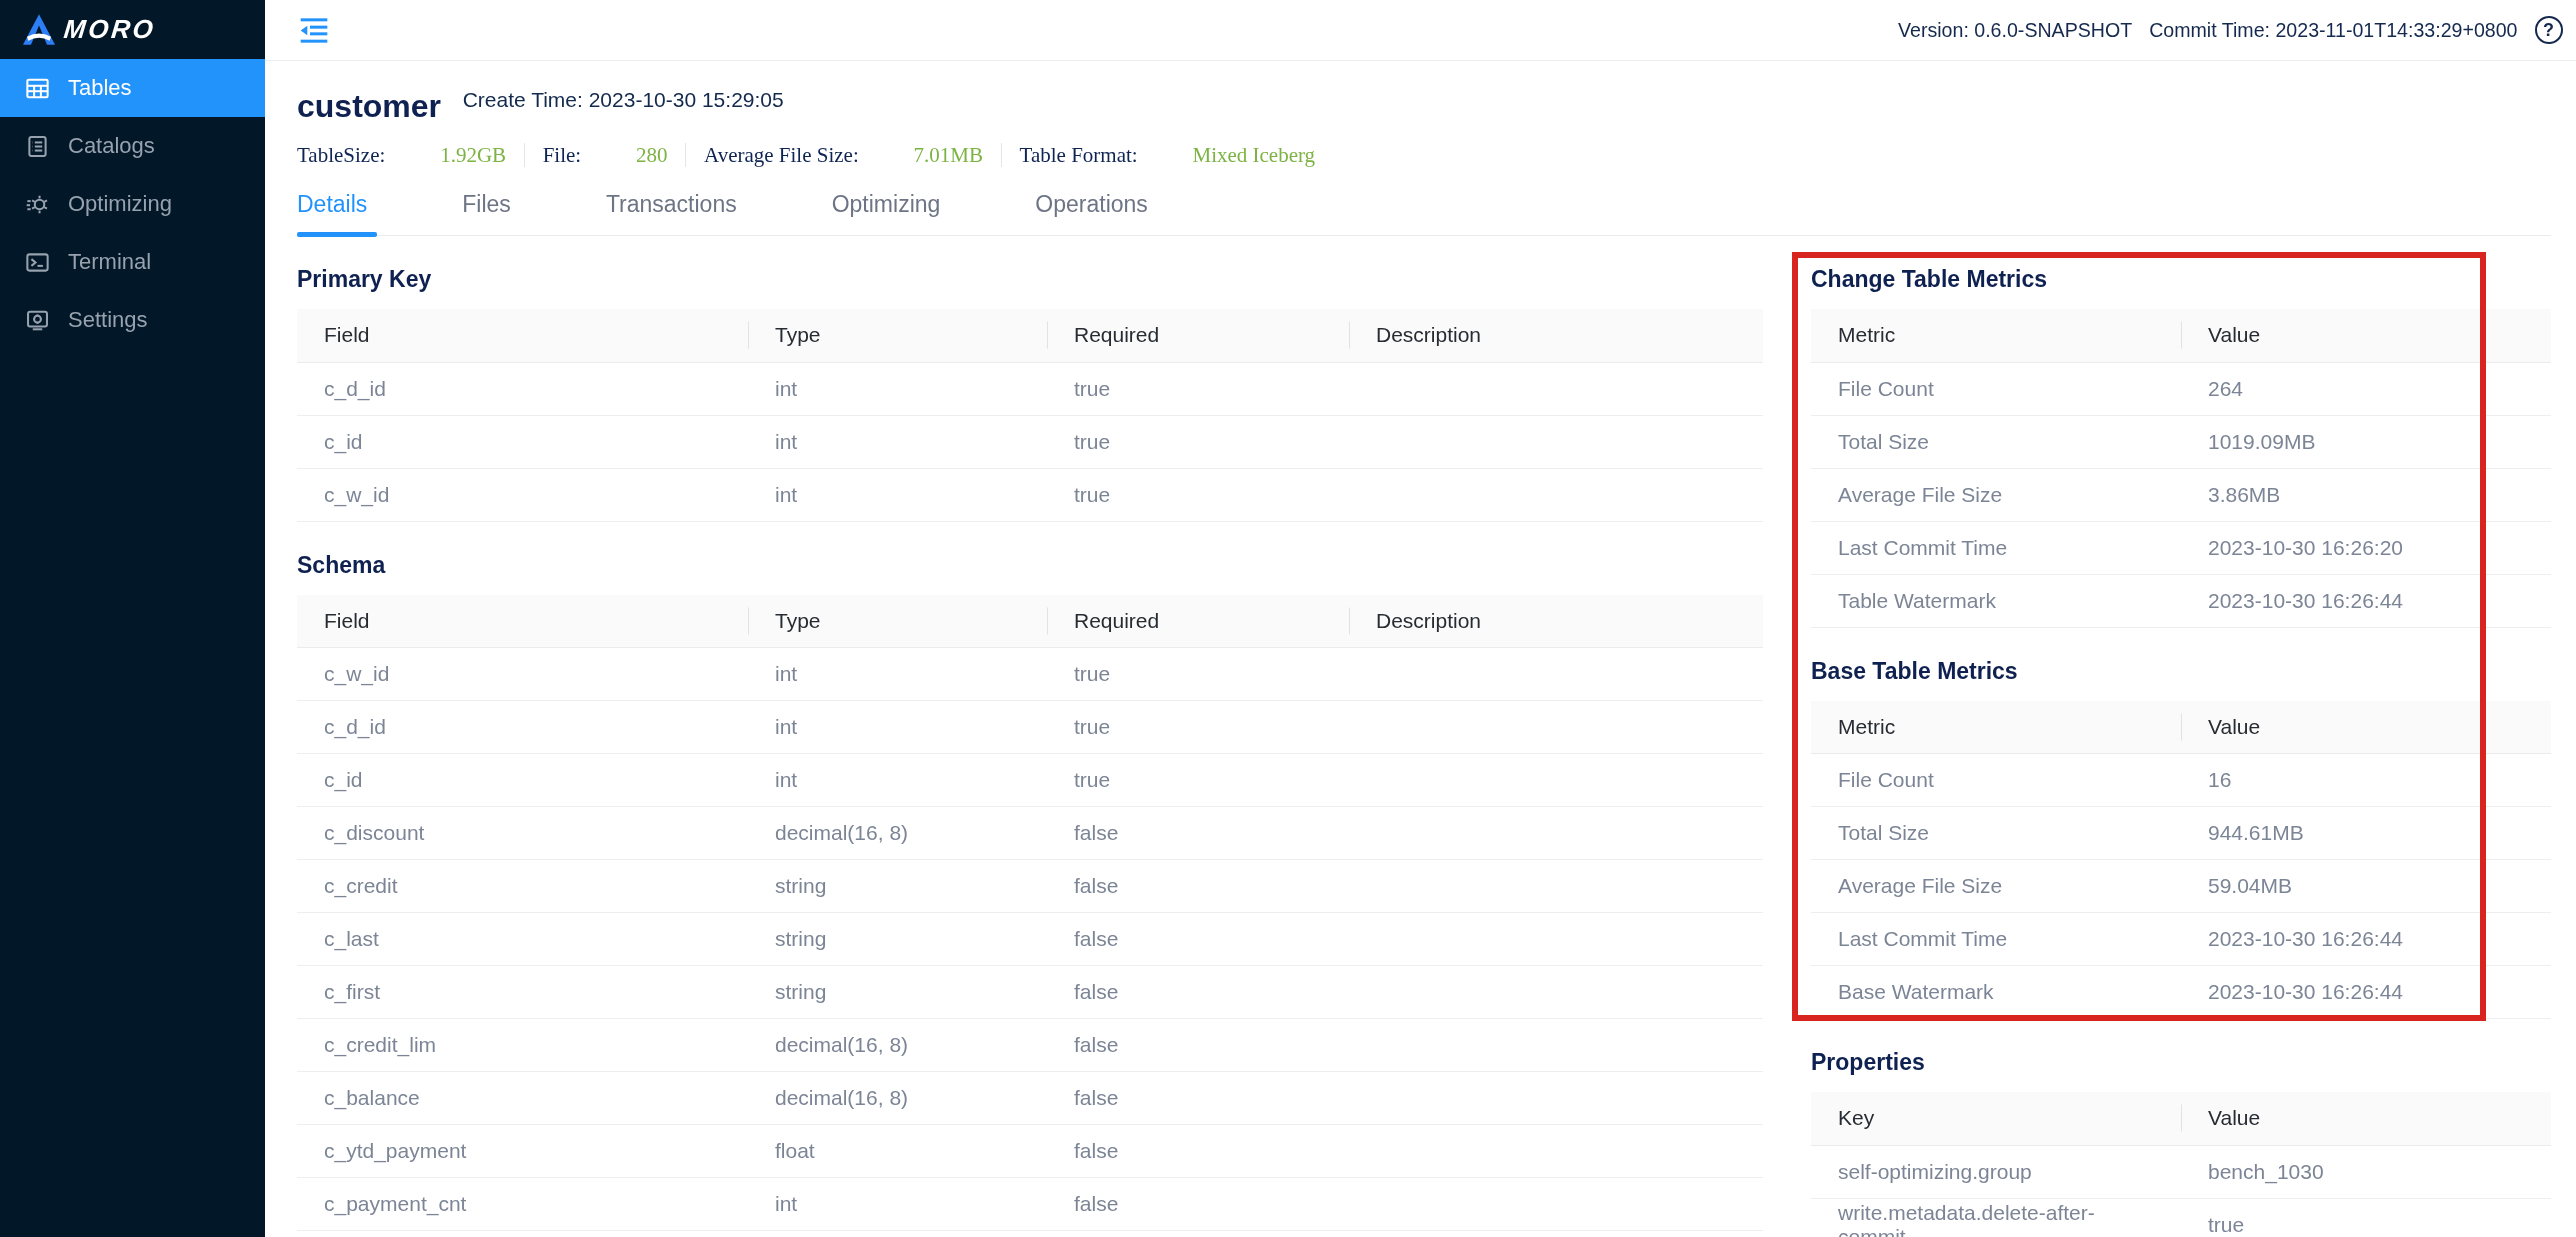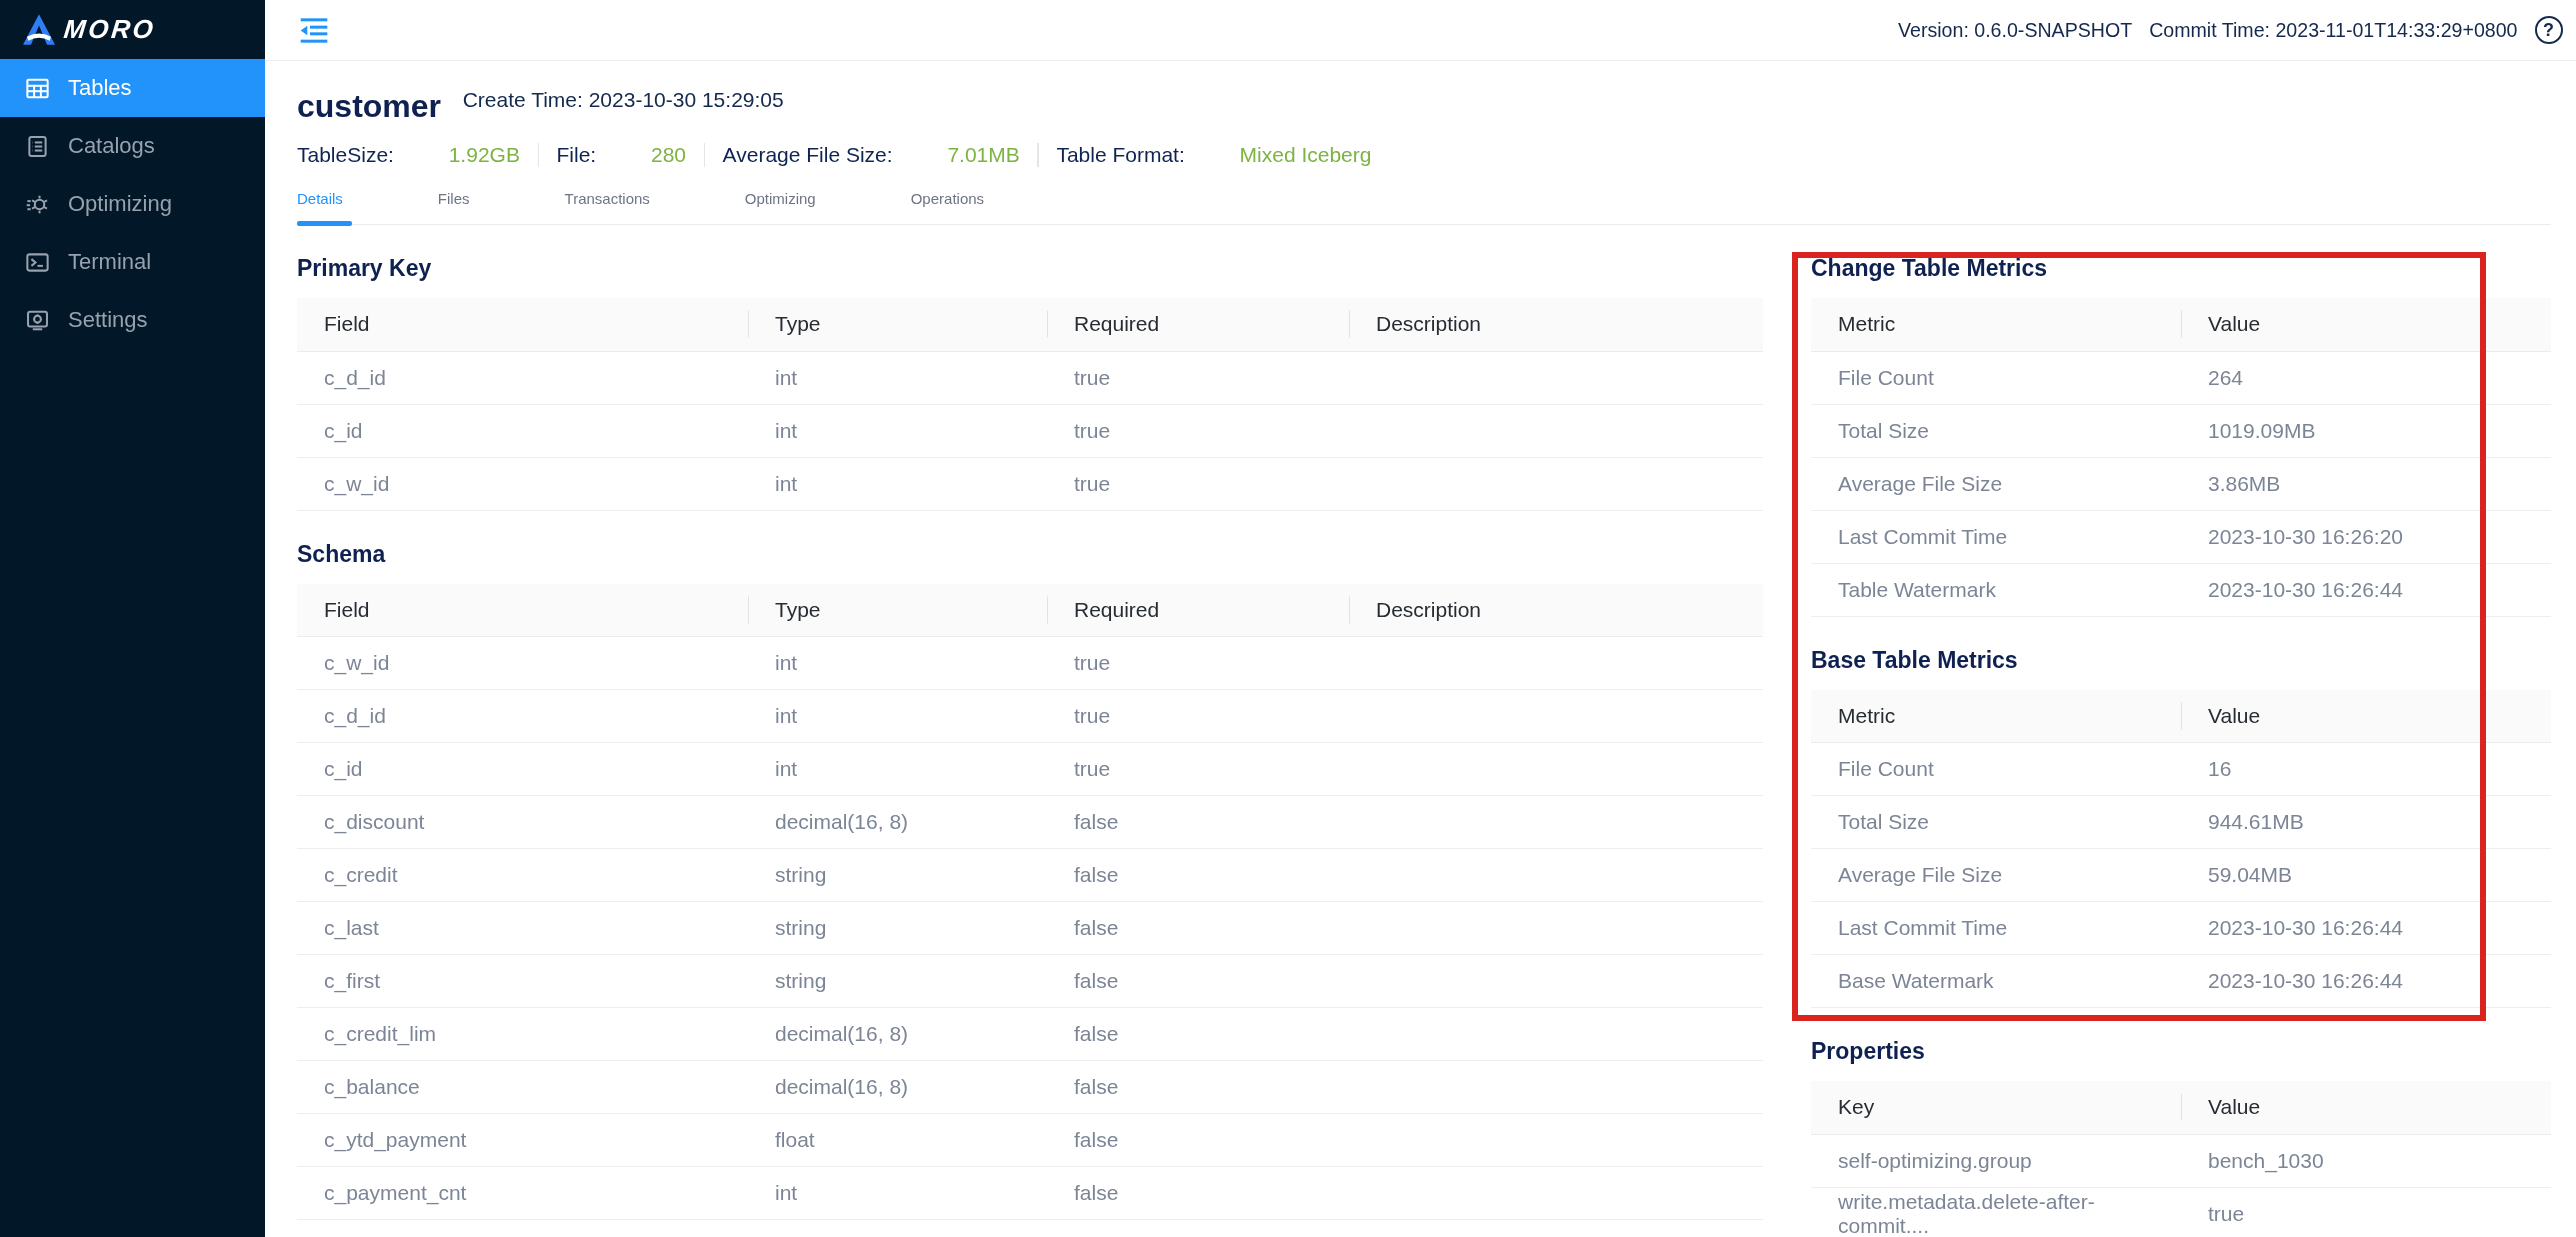--- a/index.html
+++ b/index.html
@@ -25,28 +25,28 @@
   .topbar-right { margin-left:auto; display:flex; align-items:center; gap:17px; }
   .version-text { font-size:19.6px; color:#15294e; }
   .help-icon { width:28px; height:28px; border:2px solid #15294e; border-radius:50%; color:#15294e;
                font-size:18px; font-weight:700; display:flex; align-items:center; justify-content:center; cursor:pointer; }
 
   .content { flex:1; padding:0 25px 0 32px; overflow:hidden; }
   .title-row { padding-top:27px; display:flex; align-items:flex-start; }
   .page-title { font-size:32px; font-weight:700; color:#0e2150; }
   .create-time { font-size:21px; font-weight:500; color:#13294e; margin-left:21.6px; }
 
-  .meta-row { margin-top:17.6px; display:flex; align-items:flex-end; }
+  .meta-row { margin-top:17.6px; display:flex; align-items:flex-end;font-family:Liberation Serif, serif; }
   .meta-item { display:flex; align-items:baseline; gap:6.8px; }
   .meta-label { font-size:21px; font-weight:500; color:#0f2453; }
   .meta-value { font-size:21px; color:#7cb342;margin-left:48px; }
   .meta-sep { width:1.4px; height:24px; background:#e2e6ea; margin:0 17.6px; align-self:center; }
 
   .tabs { margin-top:23px; display:flex; gap:76px; border-bottom:1.4px solid #e9ecef; }
-  .tab { position:relative; font-size:15px; color:#6d7585; padding:0 9.5px 17.6px 9.5px; cursor:pointer; }
+  .tab { position:relative; font-size:23px; color:#6d7585; padding:0 9.5px 17.6px 9.5px; cursor:pointer; }
   .tab:first-child { padding-left:0; }
   .tab.active { color:#2293fb; }
   .tab.active::after { content:''; position:absolute; left:0; right:0; bottom:-1.4px; height:4.7px; background:#2293fb; border-radius:2px; }
 
   .columns { margin-top:30px; display:flex; gap:48px; align-items:flex-start; }
   .col-left { width:1466px; min-width:1466px; }
   .col-right { width:740px; min-width:740px; }
 
   .section-title { font-size:23px; font-weight:700; color:#0e2150; margin-bottom:16px; }
   .section + .section { margin-top:30px; }

